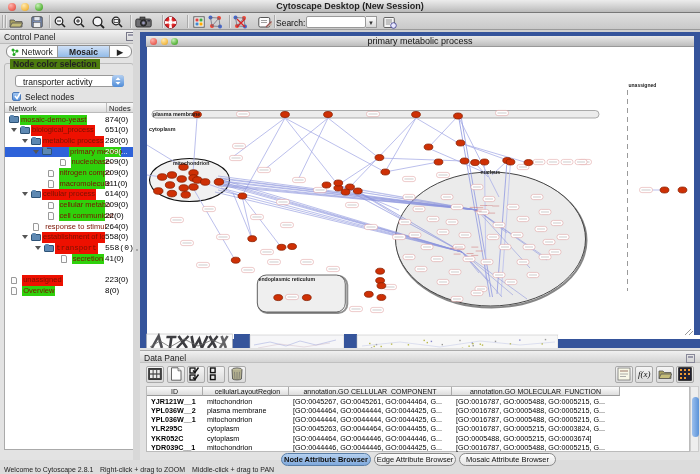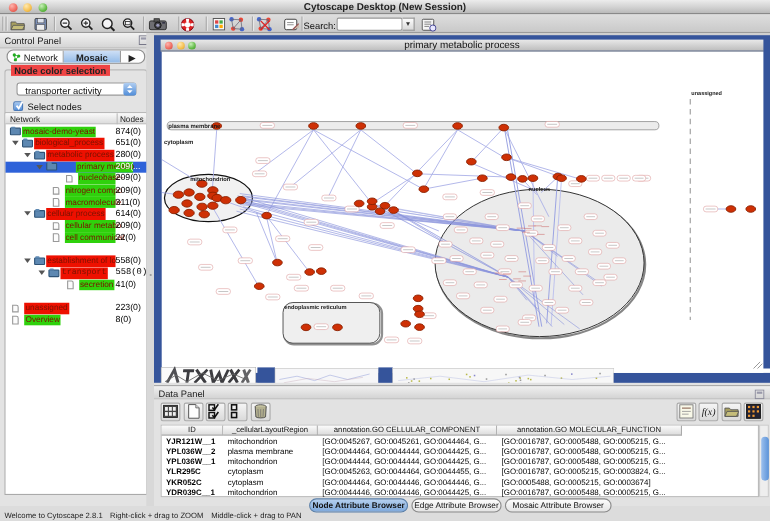--- a/index.html
+++ b/index.html
@@ -12,21 +12,21 @@
 #search-box{position:absolute;left:306px;top:2.5px;width:60px;height:12px;background:#fff;border:1px solid #999;border-radius:2px}
 #search-arrow{position:absolute;left:366px;top:2.5px;width:11px;height:12px;background:linear-gradient(#fdfdfd,#d8d8d8);border:1px solid #999;border-left:none;font-size:6px;text-align:center;line-height:12px;color:#333}
 #leftpanel{left:0;top:30px;width:140px;height:430px;background:#e3e3e3}
 #cp-head{position:absolute;left:0;top:0;width:140px;height:14px;background:linear-gradient(#f2f2f2,#d5d5d5);border-bottom:1px solid #bbb;font-size:8.5px;color:#222;padding:2px 0 0 4px}
 #tabs{position:absolute;left:6px;top:15px;width:126px;height:13px;border:1px solid #8d8d8d;border-radius:6px;background:#fdfdfd;overflow:hidden;display:flex}
 #tabs .tab{font-size:8.5px;color:#222;text-align:center;line-height:12px}
 #tab-net{width:51px;border-right:1px solid #9a9a9a}
 #tab-mos{width:52px;background:linear-gradient(#cfe0f6,#93bbe8);font-weight:bold;color:#123;border-right:1px solid #9a9a9a}
 #tab-arr{width:20px;font-size:7px}
 #groupbox{position:absolute;left:4px;top:33px;width:130px;height:66px;border:1px solid #bbb;border-radius:3px}
-#groupbox .gt{position:absolute;left:5px;top:-5px;background:#ef4444;padding:0 3px;font-size:8.5px;font-weight:bold;color:#222}
+#groupbox .gt{position:absolute;left:5px;top:-5px;background:#4d7c0f;padding:0 3px;font-size:8.5px;font-weight:bold;color:#222}
 #combo{position:absolute;left:10px;top:11px;width:109px;height:12px;background:#fff;border:1px solid #999;border-radius:3px;font-size:8.5px;color:#111;padding:1px 0 0 7px}
 #chk{position:absolute;left:7px;top:28px;width:9px;height:9px;background:linear-gradient(#a5c8f2,#5590da);border:1px solid #4a79b8;border-radius:2px;color:#fff;font-size:8px;line-height:9px;text-align:center;font-weight:bold}
 #chk-lbl{position:absolute;left:20px;top:28px;font-size:8.5px;color:#111}
 #treebox{position:absolute;left:4px;top:72px;width:130px;height:348px;background:#fff;border:1px solid #aaa}
 #treehead{position:absolute;left:0;top:0;width:128px;height:10px;background:linear-gradient(#fafafa,#dcdcdc);border-bottom:1px solid #bbb;font-size:7.5px;color:#222}
 .trow{position:absolute;left:0;width:149px;height:10.7px;font-size:7.5px;white-space:nowrap;overflow:hidden}
 .trow .chip{position:absolute;top:0;height:10.7px;line-height:10.5px;padding:0 1px;color:#7a1200}
 .trow .cnt{position:absolute;left:100px;top:0;line-height:10.7px;color:#000;font-size:8px}
 .arr{position:absolute;top:3px;width:0;height:0;border-left:3.5px solid transparent;border-right:3.5px solid transparent;border-top:4.5px solid #555}
 .fold{position:absolute;top:1.8px;width:10px;height:7px;background:#5d88b2;border:0.5px solid #2e5377;border-radius:1px}
@@ -242,20 +242,25 @@
       </div>
 <div class="trow" style="top:97.1px;">
         <div class="file" style="left:42.5px"></div>
         <div class="chip grn" style="left:53.5px;max-width:46px;">cellular metabo</div>
         <div class="cnt" style="">209(0)</div>
       </div>
 <div class="trow" style="top:107.8px;">
         <div class="file" style="left:42.5px"></div>
         <div class="chip grn" style="left:53.5px;max-width:46px;">cell communicat</div>
         <div class="cnt" style="">22(0)</div>
+      </div>
+<div class="trow" style="top:118.5px;">
+        <div class="file" style="left:28.2px"></div>
+        <div class="chip" style="left:39.2px;max-width:61px;">response to stimul</div>
+        <div class="cnt" style="">264(0)</div>
       </div>
 <div class="trow" style="top:129.2px;">
         <div class="arr" style="left:17.0px"></div>
         <div class="fold" style="left:26.0px"></div>
         <div class="chip red" style="left:37.0px;max-width:63px;">establishment of lo</div>
         <div class="cnt" style="">558(0)</div>
       </div>
 <div class="trow" style="top:139.9px;font-family:Liberation Mono, monospace;">
         <div class="arr" style="left:30.2px"></div>
         <div class="fold" style="left:39.2px"></div>

